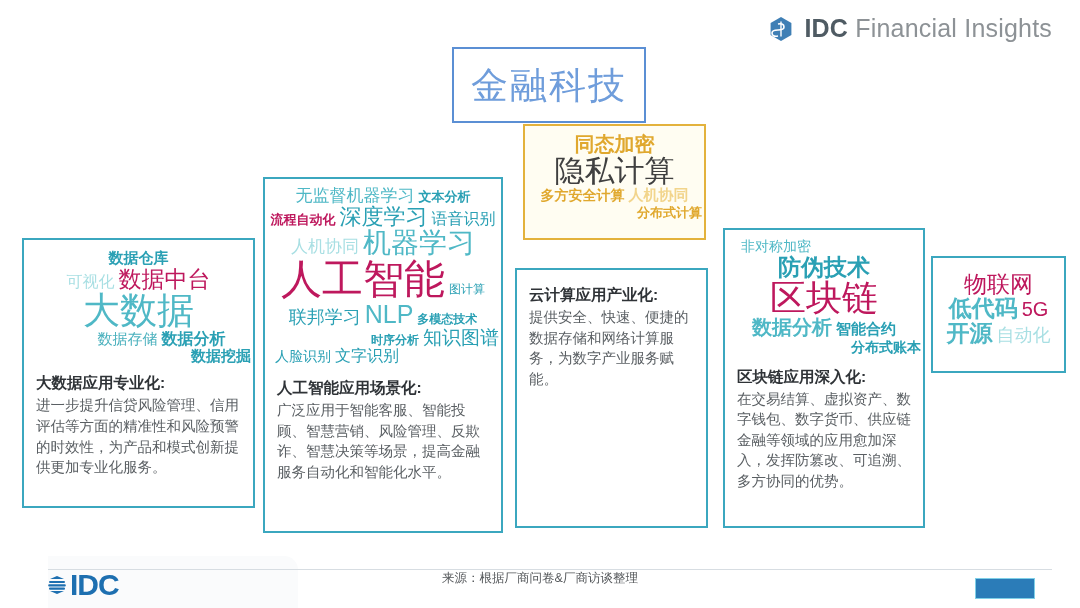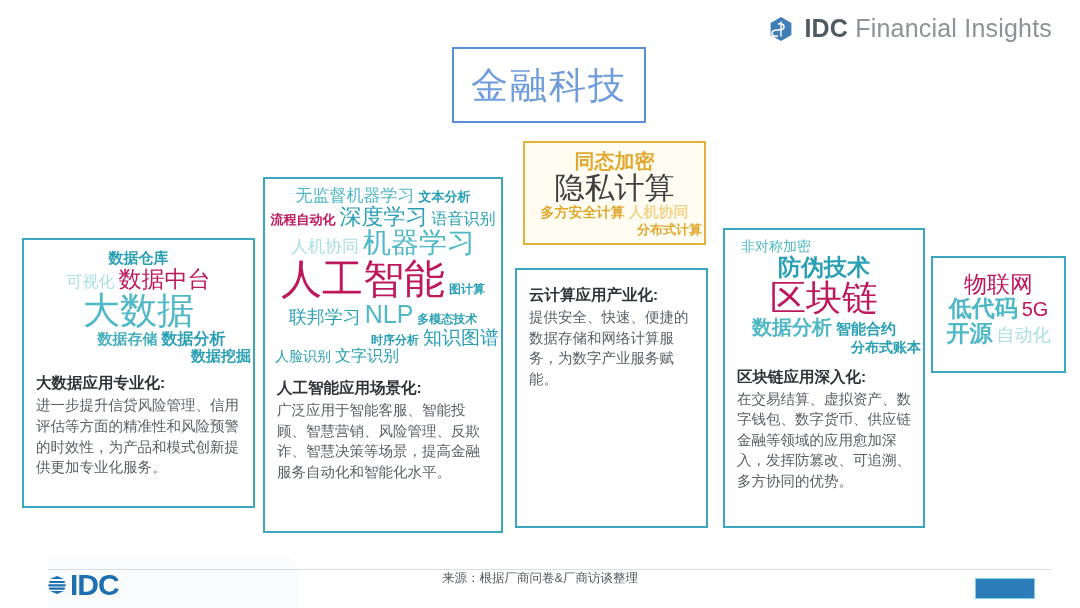--- a/index.html
+++ b/index.html
@@ -117,21 +117,21 @@
   .y3 { color: #f2d58c; }
 
   
   #card-bigdata { left: 22px;  top: 238px; width: 233px; height: 270px; }
   #card-bigdata .cloud { padding-top: 10px; }
 
   
   #card-ai { left: 263px; top: 177px; width: 240px; height: 356px; }
 
   
-  #card-privacy { left: 523px; top: 141px; width: 183px; height: 104px; }
+  #card-privacy { left: 523px; top: 124px; width: 183px; height: 116px; }
 
   
   #card-cloud { left: 515px; top: 268px; width: 193px; height: 260px; }
 
   
   #card-blockchain { left: 723px; top: 228px; width: 202px; height: 300px; }
 
   
   #card-iot { left: 931px; top: 256px; width: 135px; height: 117px; }
   #card-iot .cloud { padding-top: 14px; }
@@ -213,35 +213,35 @@
 
 <div id="title-box">
   <span class="title-text">金融科技</span>
 </div>
 
 <div class="card" id="card-bigdata">
   <div class="cloud">
       <span class="row" style="text-align: center;"><span class="w c-dark" style="font-size: 15px; font-weight: bold;">数据仓库</span></span>
       <span class="row" style="text-align: center;"><span class="w c-pale" style="font-size: 16px; font-weight: normal;">可视化</span><span class="w c-light" style="font-size: 23px; font-weight: normal;">数据中台</span></span>
       <span class="row" style="text-align: center;"><span class="w c-mid" style="font-size: 37px; font-weight: normal;">大数据</span></span>
-      <span class="row" style="text-align: center;"><span class="w c-teal2" style="font-size: 15px; font-weight: bold; margin-left: 48px;">数据存储</span><span class="w c-dark" style="font-size: 16px; font-weight: bold;">数据分析</span></span>
+      <span class="row" style="text-align: center;"><span class="w c-teal2" style="font-size: 15px; font-weight: normal; margin-left: 48px;">数据存储</span><span class="w c-dark" style="font-size: 16px; font-weight: bold;">数据分析</span></span>
       <span class="row" style="text-align: right;"><span class="w c-dark" style="font-size: 15px; font-weight: bold;">数据挖掘</span></span>
     </div>
   <div class="body-block" style="margin-top:8px;">
     <span class="btitle">大数据应用专业化:</span>
     <span>进一步提升信贷风险管理、信用评估等方面的精准性和风险预警的时效性，为产品和模式创新提供更加专业化服务。</span>
   </div>
 </div>
 
 <div class="card" id="card-ai">
   <div class="cloud">
       <span class="row" style="text-align: center;"><span class="w c-mid" style="font-size: 17px; font-weight: normal;">无监督机器学习</span><span class="w c-dark" style="font-size: 13px; font-weight: bold;">文本分析</span></span>
       <span class="row" style="text-align: center;"><span class="w c-light" style="font-size: 13px; font-weight: bold;">流程自动化</span><span class="w c-dark" style="font-size: 22px; font-weight: normal;">深度学习</span><span class="w c-dark" style="font-size: 16px; font-weight: normal;">语音识别</span></span>
       <span class="row" style="text-align: center;"><span class="w c-pale" style="font-size: 17px; font-weight: normal;">人机协同</span><span class="w c-mid" style="font-size: 28px; font-weight: normal;">机器学习</span></span>
-      <span class="row" style="text-align: center;"><span class="w c-light" style="font-size: 41px; font-weight: normal;">人工智能</span><span class="w c-dark" style="font-size: 12px; font-weight: bold;">图计算</span></span>
+      <span class="row" style="text-align: center;"><span class="w c-light" style="font-size: 41px; font-weight: normal;">人工智能</span><span class="w c-dark" style="font-size: 12px; font-weight: normal;">图计算</span></span>
       <span class="row" style="text-align: center;"><span class="w c-dark" style="font-size: 18px; font-weight: normal;">联邦学习</span><span class="w c-mid" style="font-size: 25px; font-weight: normal;">NLP</span><span class="w c-dark" style="font-size: 12px; font-weight: bold;">多模态技术</span></span>
       <span class="row" style="text-align: right;"><span class="w c-dark" style="font-size: 12px; font-weight: bold;">时序分析</span><span class="w c-dark" style="font-size: 19px; font-weight: normal;">知识图谱</span></span>
       <span class="row" style="text-align: left; padding-left: 8px;"><span class="w c-dark" style="font-size: 14px; font-weight: normal;">人脸识别</span><span class="w c-dark" style="font-size: 16px; font-weight: normal;">文字识别</span></span>
     </div>
   <div class="body-block" style="margin-top:12px;">
     <span class="btitle">人工智能应用场景化:</span>
     <span>广泛应用于智能客服、智能投顾、智慧营销、风险管理、反欺诈、智慧决策等场景，提高金融服务自动化和智能化水平。</span>
   </div>
 </div>
 

